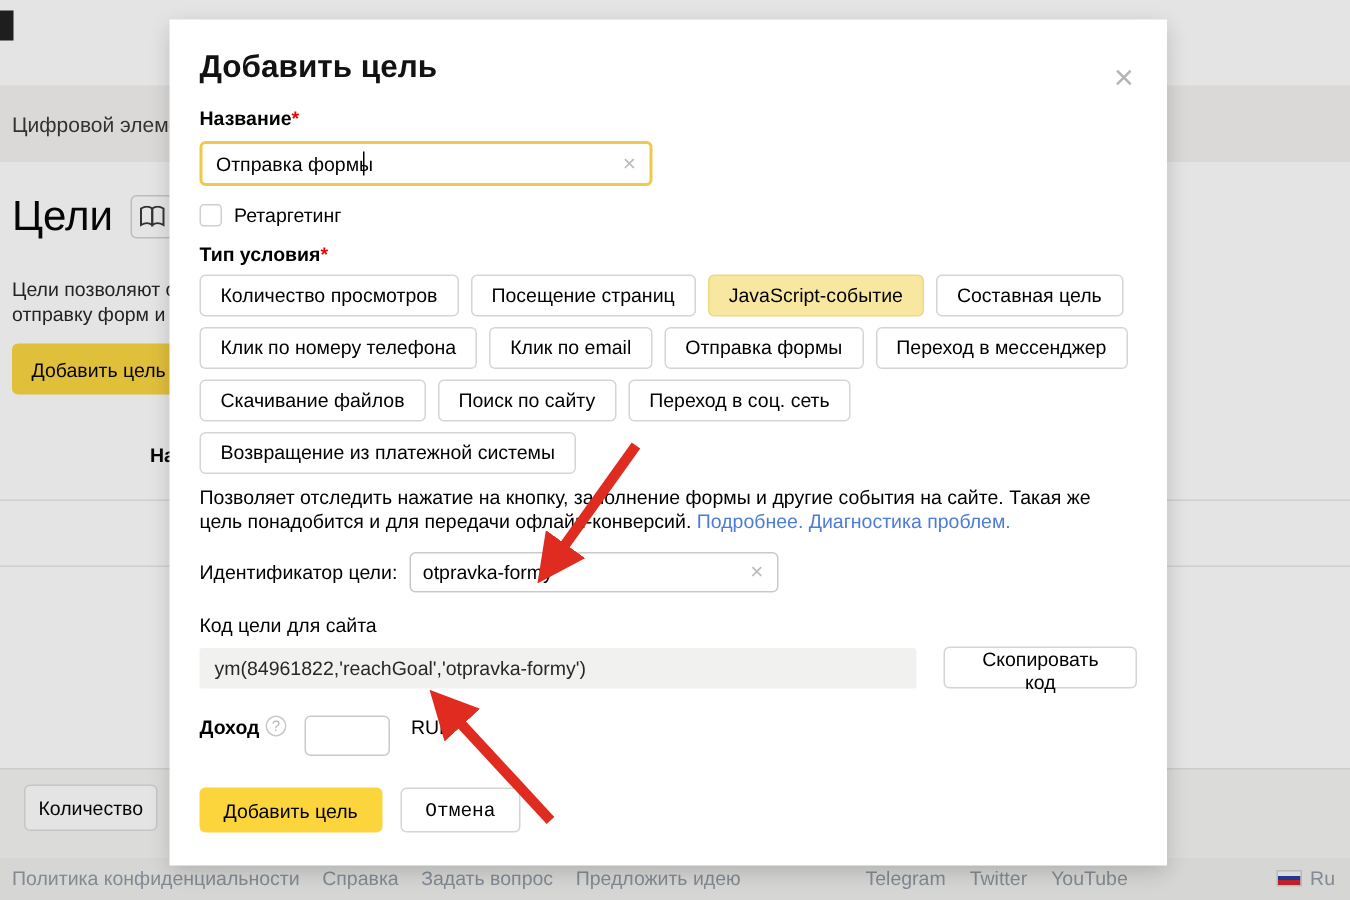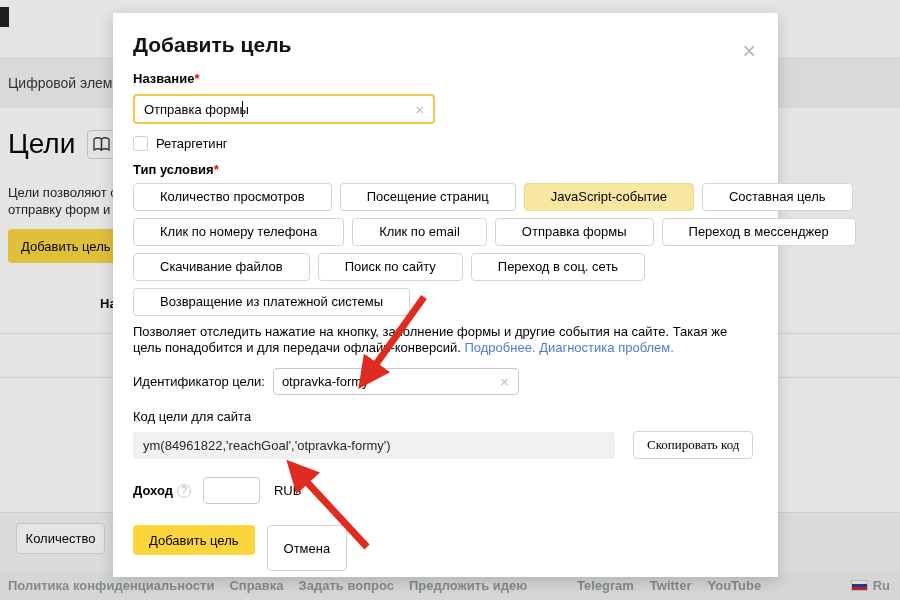--- a/index.html
+++ b/index.html
@@ -17,21 +17,21 @@
   .book-btn { width:29px; height:29px; border:1px solid #d2d2d0; border-radius:4px; background:#fff;
               display:flex; align-items:center; justify-content:center; }
   .bg-desc { position:absolute; left:8px; top:184px; font-size:13px; line-height:17px; color:#222; width:112px; white-space:nowrap; overflow:hidden;}
   .bg-add-goal { position:absolute; left:8px; top:229px; width:150px; height:34px; background:#fbd53d;
                  border:none; border-radius:4px; font-size:13px; text-align:left; padding-left:13px; color:#000;}
   .bg-table-header { position:absolute; left:100px; top:296px; font-size:13px; font-weight:bold; white-space:nowrap; }
   .bg-divider { position:absolute; left:0; width:100%; height:1px; background:#e7e7e5; }
   .save-bar { position:absolute; left:0; top:512px; width:100%; height:60px; background:#f5f5f3; border-top:1px solid #e4e4e2; }
   .save-btn { position:absolute; left:16px; top:10px; width:89px; height:31px; background:#fff;
               border:1px solid #dcdcda; border-radius:4px; font-size:13px; color:#000; }
-  .bg-footer { position:absolute; left:0; top:572px; width:100%; height:28px; background:#efefed; font-size:13px; color:#8f98a3;font-weight:bold; }
+  .bg-footer { position:absolute; left:0; top:572px; width:100%; height:28px; background:#efefed; font-size:13px; color:#8f98a3; }
   .footer-links { position:absolute; left:8px; top:6px; display:flex; gap:15px; }
   .footer-social { position:absolute; left:577px; top:6px; display:flex; gap:16px; }
   .footer-link { color:#8f98a3; text-decoration:none; cursor:pointer; white-space:nowrap; }
   .footer-lang { position:absolute; right:10px; top:6px; display:flex; align-items:center; gap:5px;padding-left:24px; }
   .flag { width:17px; height:11px; border:0.5px solid #cfcfcf;
           background:linear-gradient(#f6f6f6 0 33%, #1d3a9e 33% 66%, #cf2028 66% 100%); }
 
   
   .dim { position:absolute; inset:0; background:rgba(45,45,45,0.13); z-index:5; }
 
@@ -44,43 +44,43 @@
   .req { color:#e00; }
   .name-input-wrap { position:relative; margin-top:8px; width:302px; height:30px; border:2px solid #f2c84b; border-radius:4px; background:#fff; }
   .name-input { position:absolute; left:9px; top:0; width:250px; height:26px; border:none; outline:none; font-size:13px; color:#000; background:transparent; font-family:inherit;}
   .caret { position:absolute; left:107px; top:5px; width:1px; height:16px; background:#000; }
   .clear-x { position:absolute; right:9px; top:5px; font-size:15px; color:#bcbcbc; cursor:pointer; }
   .checkbox-row { margin-top:12px; display:flex; align-items:center; gap:8px; font-size:13px; color:#000; }
   .checkbox { width:15px; height:15px; border:1px solid #cfcfcf; border-radius:3px; background:#fff; }
   .type-label { margin-top:11px; }
   .chips { margin-top:6px; }
   .chips-row { display:flex; gap:8px; margin-bottom:7px; }
-  .chip { height:28px; font-size:13px; padding:0 26px; line-height:26px; border:1px solid #d5d5d5; border-radius:4px;
+  .chip { height:28px; font-size:13px; padding:0 13px; line-height:26px; border:1px solid #d5d5d5; border-radius:4px;
           background:#fff; color:#000; white-space:nowrap; cursor:pointer; }
   .chip.selected { background:#f7e7a0; border-color:#ecd983; }
   .desc { margin-top:8px; width:622px; font-size:13px; line-height:16px; color:#000; }
   .link { color:#4d7cd6; text-decoration:none; cursor:pointer; }
   .ident-row { margin-top:12px; display:flex; align-items:center; font-size:13px; color:#000; }
   .ident-input-wrap { position:relative; margin-left:8px; width:246px; height:27px; border:1px solid #c9c9c9; border-radius:4px; background:#fff; }
   .ident-input { position:absolute; left:8px; top:0; width:200px; height:25px; border:none; outline:none; font-size:13px; background:transparent; font-family:inherit;}
   .ident-input-wrap .clear-x { top:4px; }
   .code-label { margin-top:14px; font-size:13px; color:#000; }
   .code-row { margin-top:7px; display:flex; align-items:center; }
   .code-box { width:482px; height:27px; background:#f1f1ef; border-radius:2px; font-size:13px; color:#282828;
               line-height:27px; padding-left:10px; white-space:nowrap; overflow:hidden; }
-  .copy-btn { margin-left:18px; height:28px; padding:0 13px; background:#fff; border:1px solid #d5d5d5; border-radius:4px; font-size:13px; color:#000; cursor:pointer;font-family:Liberation Serif, serif; }
-  .revenue-row { margin-top:18px; display:flex; align-items:center; font-size:13px; color:#000; }
+  .copy-btn { margin-left:18px; height:28px; padding:0 13px; background:#fff; border:1px solid #d5d5d5; border-radius:4px; font-size:13px; color:#000; cursor:pointer; }
+  .revenue-row { margin-top:18px; display:flex; align-items:flex-start; font-size:13px; color:#000; }
   .revenue-label { font-weight:bold; }
   .info-icon { width:14px; height:14px; border-radius:50%; border:1px solid #c9c9c9; color:#b5b5b5; font-size:10px;
                display:inline-flex; align-items:center; justify-content:center; margin-left:4px; }
   .revenue-input { margin-left:12px; width:57px; height:27px; border:1px solid #c9c9c9; border-radius:4px; font-size:13px; padding:0 6px; outline:none; font-family:inherit;}
   .currency { margin-left:14px; }
   .actions { margin-top:21px; display:flex; gap:12px; }
   .btn-primary { height:30px; padding:0 16px; background:#fcd53c; border:none; border-radius:4px; font-size:13px; color:#000; cursor:pointer; }
-  .btn-secondary { height:46px; padding:0 16px; background:#fff; border:1px solid #d5d5d5; border-radius:4px; font-size:13px; color:#000; cursor:pointer; }
+  .btn-secondary { height:30px; padding:0 16px; background:#fff; border:1px solid #d5d5d5; border-radius:4px; font-size:13px; color:#000; cursor:pointer;font-family:Liberation Mono, monospace; }
 
   
   .arrows { position:absolute; inset:0; z-index:30; pointer-events:none; }
 </style>
 </head>
 <body>
 
 <div class="screen">
 
   <div class="bg-page">

